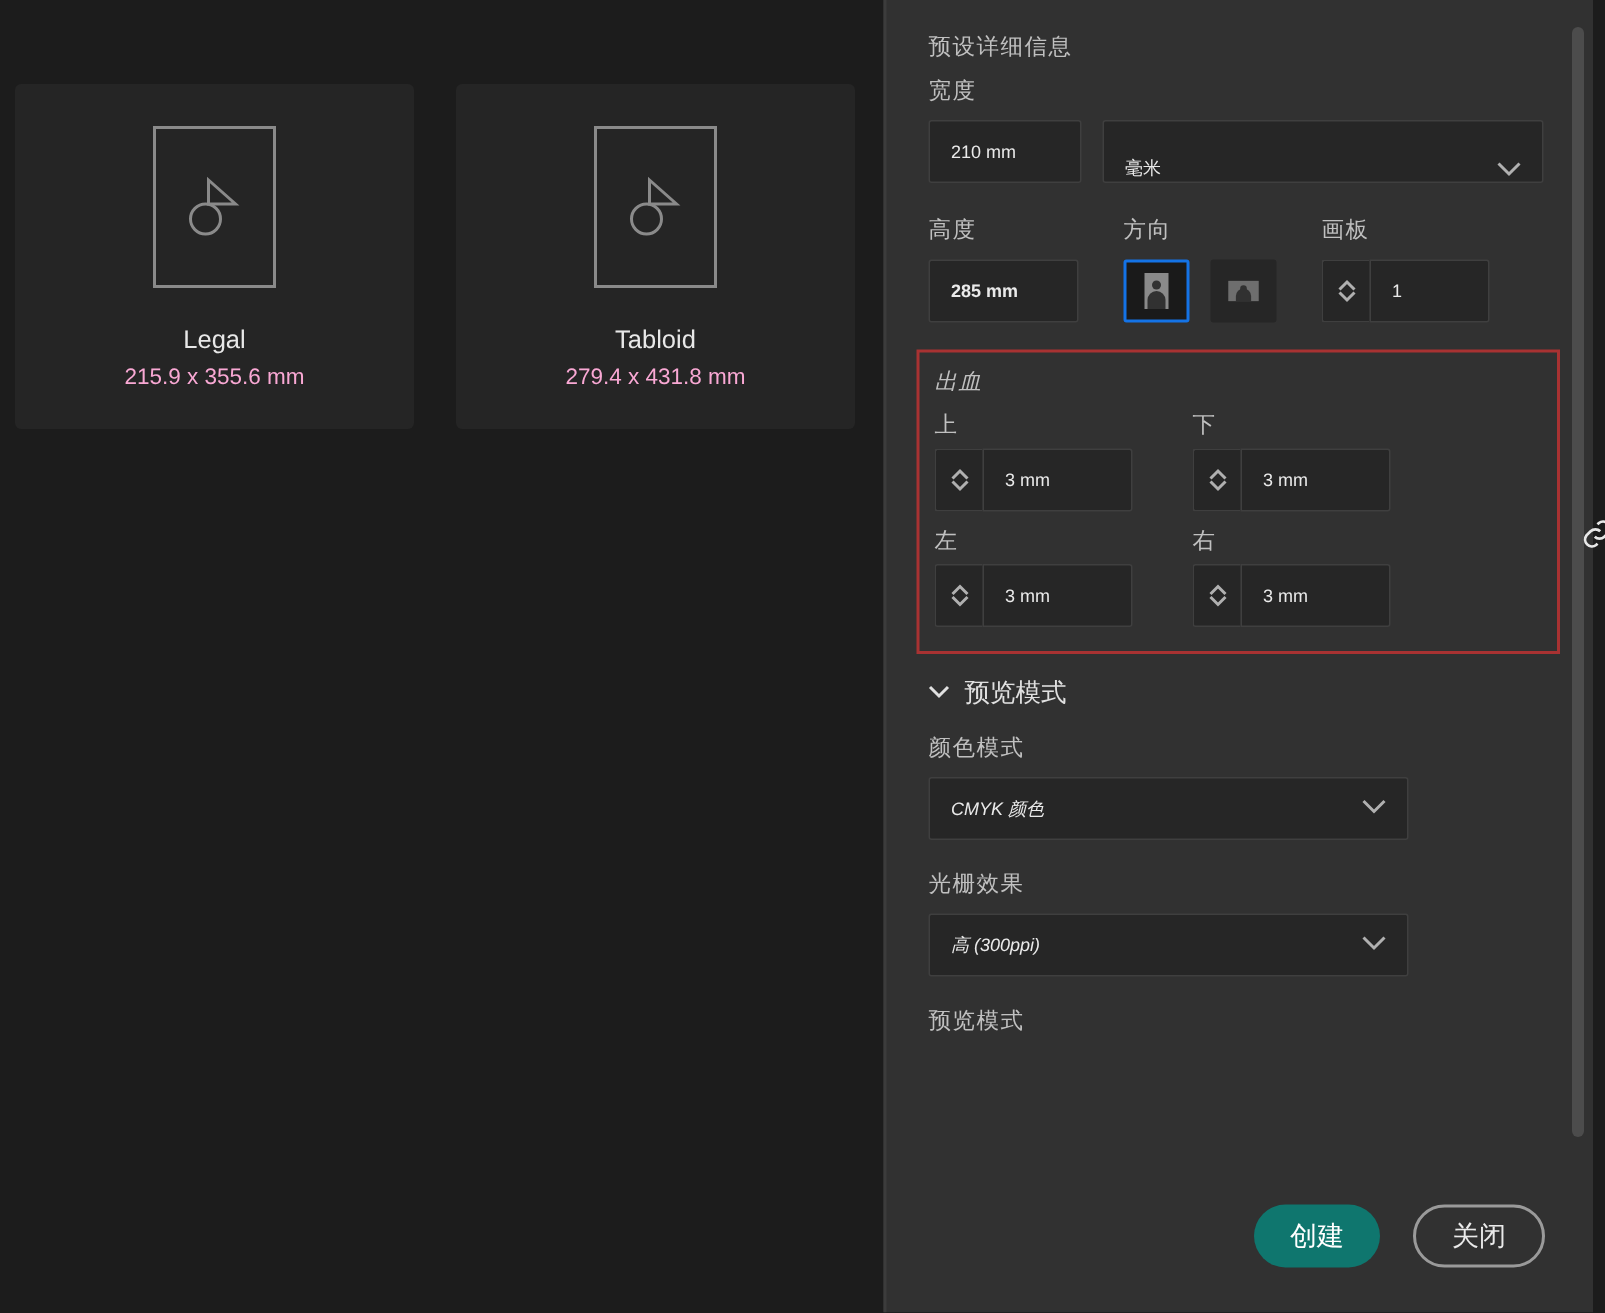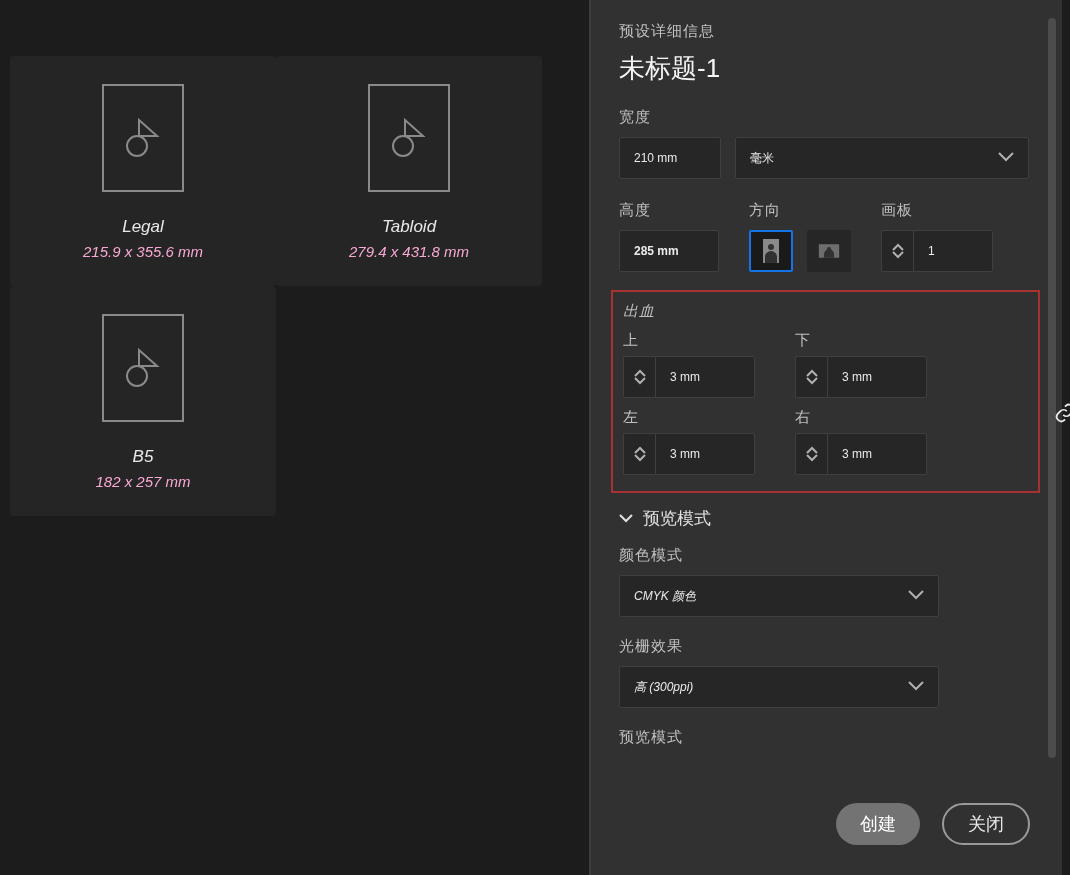--- a/index.html
+++ b/index.html
@@ -17,21 +17,21 @@
   .presets {
     position: absolute;
     left: 0; top: 0;
     width: 597px; height: 875px;
     padding: 56px 10px 0 10px;
     background: #1c1c1c;
   }
   .preset-grid {
     display: flex;
     flex-wrap: wrap;
-    font-style: italic;
+    gap: 28px;
   }
   .preset-card {
     width: 266px;
     height: 230px;
     background: #252525;
     border-radius: 4px;
     display: flex;
     flex-direction: column;
     align-items: center;
     padding-top: 28px;
@@ -105,21 +105,21 @@
     color: #eaeaea;
     height: 42px;
     display: flex;
     align-items: center;
     padding: 0 14px;
     font-size: 12px;
     border-radius: 2px;
   }
   .field.w-sm   { width: 102px; }
   .field.w-md   { width: 100px; font-weight: bold; }
-  .select.w-lg  { width: 294px; justify-content: space-between; }
+  .select.w-lg  { width: 294px; justify-content: space-between; align-items: flex-end; }
   .select.w-md  { width: 320px; justify-content: space-between; font-style: italic; }
   .chev { margin-left: auto; }
 
   
   .orient-group { display: flex; gap: 14px; align-items: center; }
   .orient-btn {
     width: 44px; height: 42px;
     background: #262626;
     display: flex; align-items: center; justify-content: center;
     border-radius: 2px;
@@ -182,21 +182,21 @@
   }
   .btn {
     height: 42px;
     padding: 0 24px;
     border-radius: 24px;
     font-size: 18px;
     display: flex; align-items: center; justify-content: center;
     cursor: pointer;
     font-weight: 500;
   }
-  .btn-primary { background: #737373; color: #fff; }
+  .btn-primary { background: #0f766e; color: #fff; }
   .btn-secondary {
     background: transparent; color: #eaeaea;
     border: 2px solid #9a9a9a;
   }
 </style>
 </head>
 <body>
 
 <div class="top-marker"></div>
 
@@ -215,41 +215,30 @@
     <div class="preset-card">
       <div class="preset-thumb">
         <svg viewBox="0 0 48 48" fill="none" stroke="#8a8a8a" stroke-width="2">
           <polygon points="20,6 38,22 20,22"></polygon>
             <circle cx="18" cy="32" r="10"></circle>
         </svg>
       </div>
       <div class="preset-title">Tabloid</div>
       <div class="preset-dims">279.4 x 431.8 mm</div>
     </div>
-    <div class="preset-card">
-      <div class="preset-thumb">
-        <svg viewBox="0 0 48 48" fill="none" stroke="#8a8a8a" stroke-width="2">
-          <polygon points="20,6 38,22 20,22"></polygon>
-            <circle cx="18" cy="32" r="10"></circle>
-        </svg>
-      </div>
-      <div class="preset-title">B5</div>
-      <div class="preset-dims">182 x 257 mm</div>
-    </div>
   </div>
 </div>
 
 <div class="details">
 
   <div class="scrollbar-track">
     <div class="scrollbar-thumb"></div>
   </div>
 
   <div class="sec-label">预设详细信息</div>
-  <div class="doc-title">未标题-1</div>
 
   <div class="sec-label">宽度</div>
   <div class="row">
     <div class="field w-sm">
       <span>210 mm</span>
     </div>
     <div class="select w-lg">
       <span>毫米</span>
       <span class="chev">
         <svg width="16" height="10" viewBox="0 0 16 10">

